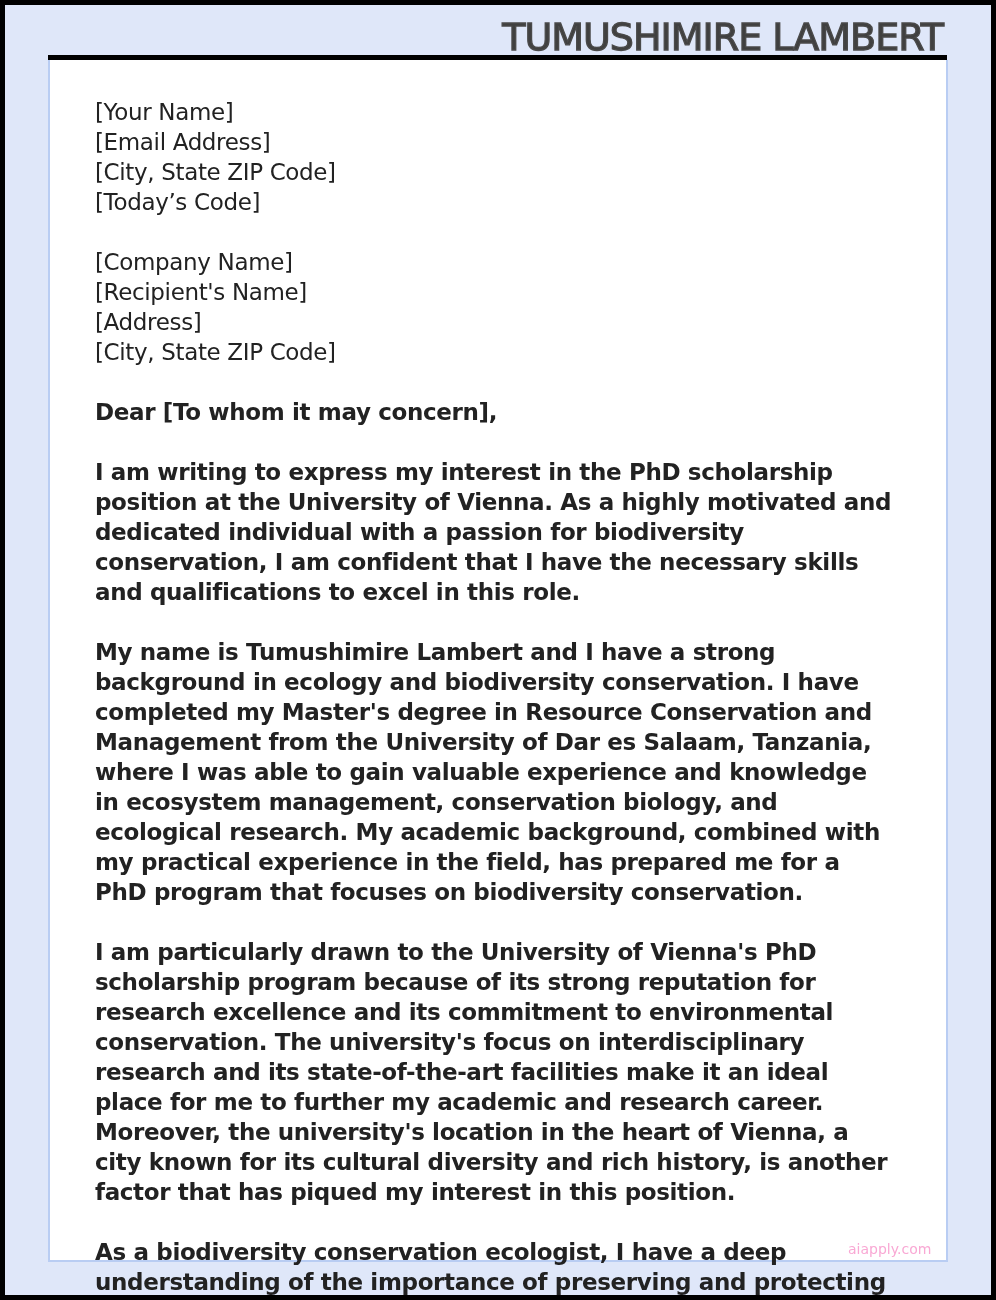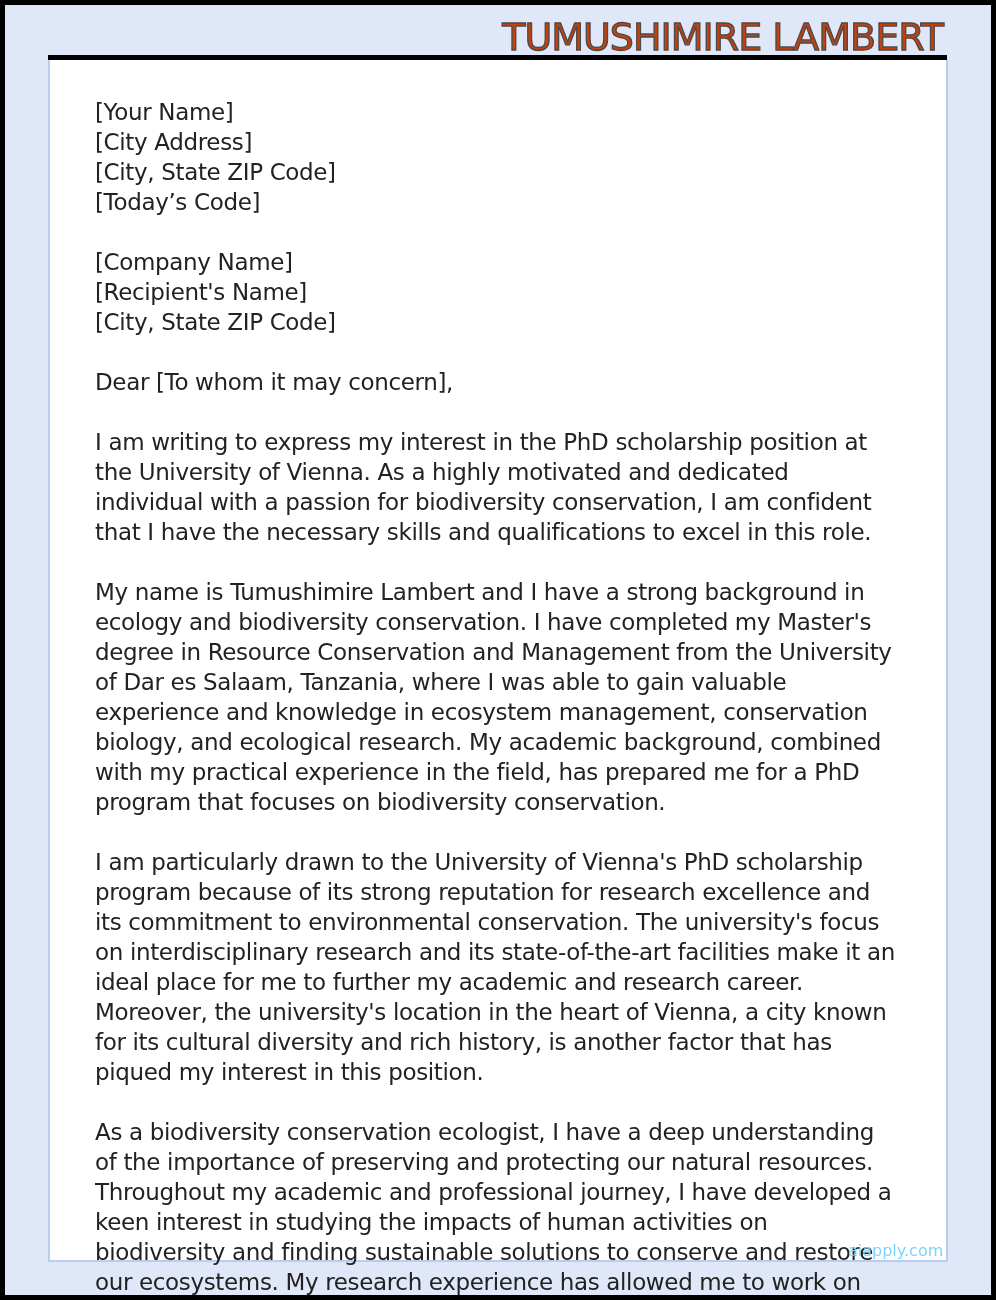--- a/index.html
+++ b/index.html
@@ -10,67 +10,68 @@
     position: relative;
   }
   .frame {
     position: absolute; left: 5px; top: 5px; width: 986px; height: 1290px;
     background: #dfe7f9; overflow: hidden;
   }
   .name-header {
     position: absolute; right: 48px; top: 10px;
     font-family: "DejaVu Sans", sans-serif;
     font-size: 38px; letter-spacing: -1px;
-    color: #c2410c;
+    color: #404040;
     -webkit-text-stroke: 1.3px #4a4a4a;
     line-height: 44px;
     white-space: nowrap;
   }
   .top-rule {
     position: absolute; left: 43px; top: 50px; width: 899px; height: 5px; background: #000;
   }
   .page {
     position: absolute; left: 43px; top: 55px; width: 896px; height: 1200px;
     background: #fff;
     border-left: 2px solid #b9cdf3; border-right: 2px solid #b9cdf3; border-bottom: 2px solid #b9cdf3;
   }
   .content {
     position: absolute; left: 95px; top: 97px; width: 800px;
     font-family: "DejaVu Sans", sans-serif;
     font-size: 23px; line-height: 30px; color: #222;
     letter-spacing: -0.35px;
   }
   .content .line { display: block; white-space: nowrap; }
   .content .gap { height: 30px; }
-  .content p { margin: 0 0 30px 0; }
+  .content p { margin: 0 0 30px 0; font-weight: bold; }
   .watermark {
     position: absolute; left: 848px; top: 1241px;
-    font-family: "DejaVu Sans", sans-serif; font-size: 16px; color: #7dd3fc;
+    font-family: "DejaVu Sans", sans-serif; font-size: 14px; color: #f9a8d4;
   }
 </style>
 </head>
 <body>
 
 <div class="frame">
   <div class="name-header">TUMUSHIMIRE LAMBERT</div>
   <div class="top-rule"></div>
   <div class="page"></div>
 </div>
 
 <div class="content">
   <div>
     <span class="line">[Your Name]</span>
-    <span class="line">[City Address]</span>
+    <span class="line">[Email Address]</span>
     <span class="line">[City, State ZIP Code]</span>
     <span class="line">[Today’s Code]</span>
   </div>
   <div class="gap"></div>
   <div>
     <span class="line">[Company Name]</span>
     <span class="line">[Recipient's Name]</span>
+    <span class="line">[Address]</span>
     <span class="line">[City, State ZIP Code]</span>
   </div>
   <div class="gap"></div>
   <p>Dear [To whom it may concern],</p>
   <p>I am writing to express my interest in the PhD scholarship position at the University of Vienna. As a highly motivated and dedicated individual with a passion for biodiversity conservation, I am confident that I have the necessary skills and qualifications to excel in this role.</p>
   <p>My name is Tumushimire Lambert and I have a strong background in ecology and biodiversity conservation. I have completed my Master's degree in Resource Conservation and Management from the University of Dar es Salaam, Tanzania, where I was able to gain valuable experience and knowledge in ecosystem management, conservation biology, and ecological research. My academic background, combined with my practical experience in the field, has prepared me for a PhD program that focuses on biodiversity conservation.</p>
   <p>I am particularly drawn to the University of Vienna's PhD scholarship program because of its strong reputation for research excellence and its commitment to environmental conservation. The university's focus on interdisciplinary research and its state-of-the-art facilities make it an ideal place for me to further my academic and research career. Moreover, the university's location in the heart of Vienna, a city known for its cultural diversity and rich history, is another factor that has piqued my interest in this position.</p>
   <p>As a biodiversity conservation ecologist, I have a deep understanding of the importance of preserving and protecting our natural resources. Throughout my academic and professional journey, I have developed a keen interest in studying the impacts of human activities on biodiversity and finding sustainable solutions to conserve and restore our ecosystems. My research experience has allowed me to work on various projects, including assessing the impacts of climate change on species distribution and developing conservation strategies for endangered species. Through these experiences, I have honed</p>
 </div>
 

